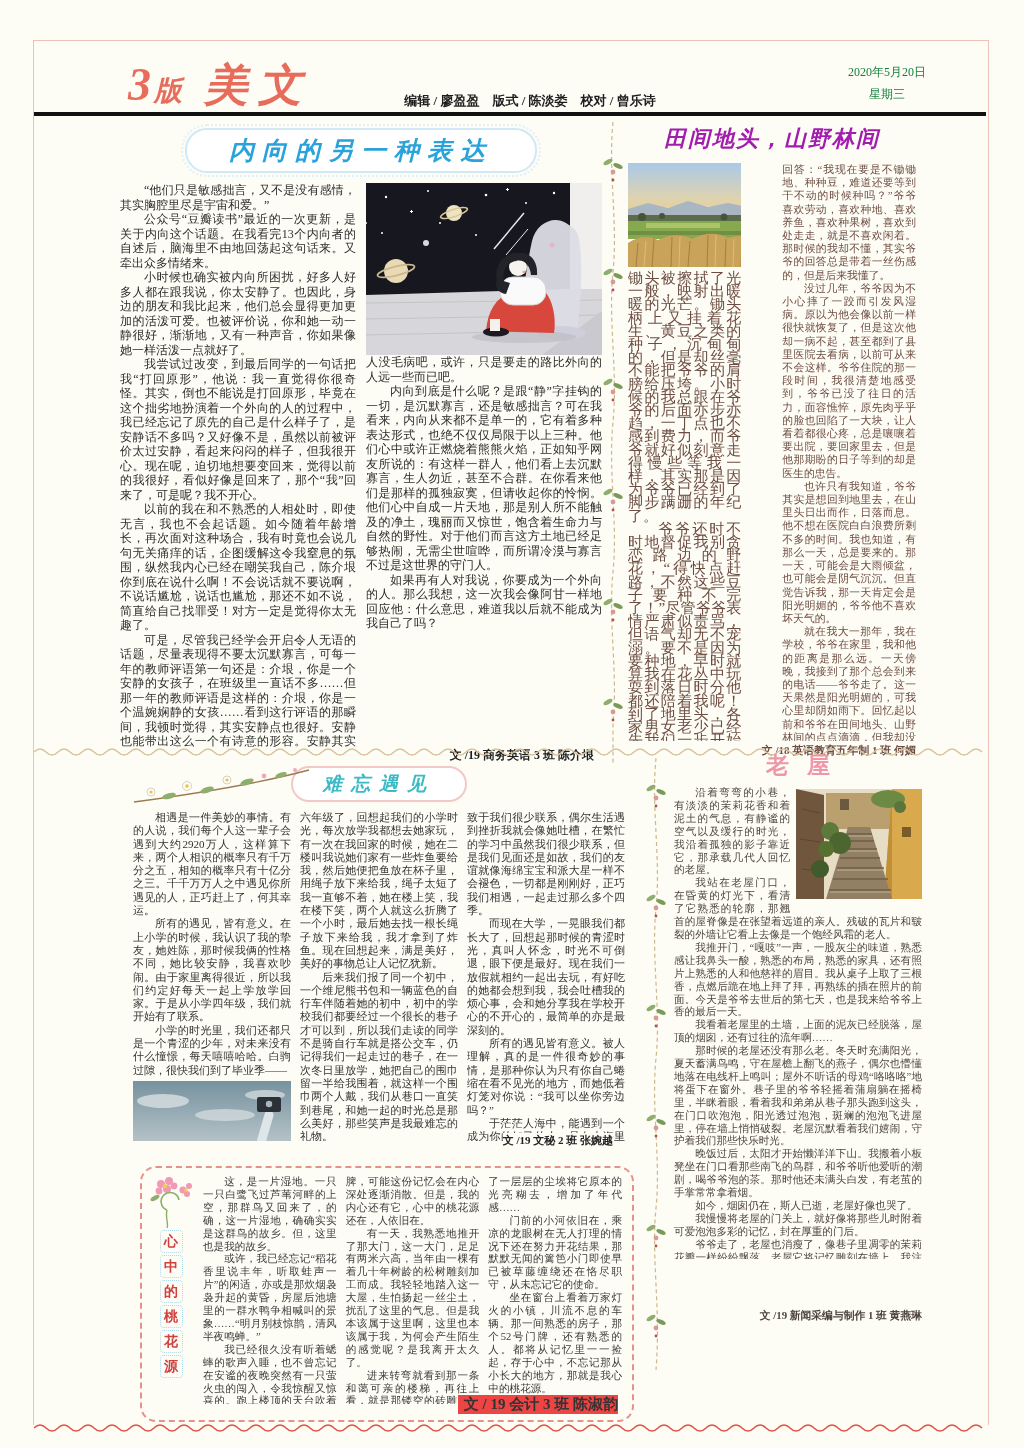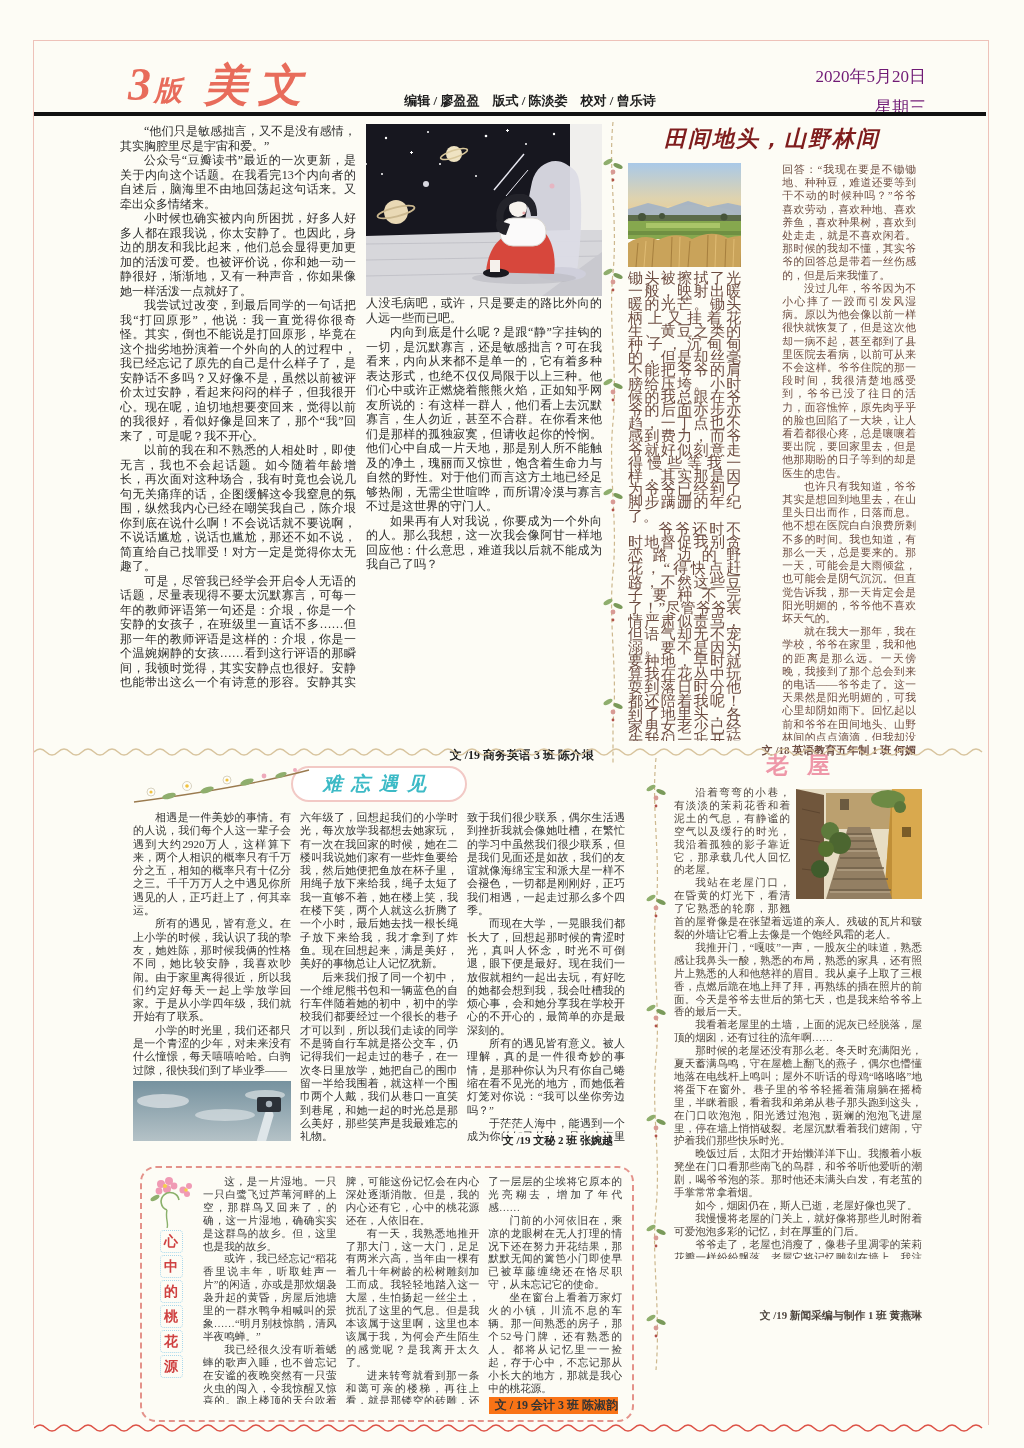--- a/index.html
+++ b/index.html
@@ -7,39 +7,39 @@
        font-family:"Liberation Serif","DejaVu Serif",serif;overflow:hidden;}
   .frame{position:absolute;left:33px;top:40px;width:954px;height:1384px;
          border:1px solid #eec2b9;border-bottom:none;pointer-events:none;}
   
   .masthead{position:absolute;left:128px;top:56px;color:#e86c5b;white-space:nowrap;}
   .ed-num{font-size:46px;font-weight:bold;font-style:italic;}
   .ed-ban{font-size:28px;font-weight:bold;font-style:italic;margin-left:3px;}
   .ed-sec{font-size:44px;font-weight:bold;font-style:italic;margin-left:22px;letter-spacing:10px;}
   .editors{position:absolute;left:250px;top:92px;width:560px;text-align:center;
            font-size:13px;font-weight:bold;color:#1d1d1d;}
-  .dateblock{position:absolute;right:98px;top:62px;text-align:right;font-size:17px;
-             color:#701a75;line-height:1.8;}
+  .dateblock{position:absolute;right:98px;top:62px;text-align:center;font-size:12px;
+             color:#15803d;line-height:1.8;}
   .black-rule{position:absolute;left:34px;top:112px;width:952px;height:4px;background:#111;}
   
   .para{margin:0;text-indent:2em;text-align:justify;}
   .para.flush{text-indent:0;}
   .byline{font-weight:bold;margin-top:41px;}
   
   .a1{position:absolute;left:120px;top:124px;width:482px;height:642px;}
   .a1-titlebox{width:348px;margin:4px auto 10px;padding:4px 0;text-align:center;
     border:2px solid #cfe9f6;border-radius:22px;position:relative;background:#fff;}
   .a1-titlebox::before{content:"";position:absolute;inset:-6px;border:2px dotted #e0f1fa;border-radius:26px;}
   .a1-title{font-size:25px;color:#2aa2da;font-weight:bold;font-style:italic;letter-spacing:8px;}
   .a1-cols{display:flex;gap:10px;}
   .a1 .col{width:236px;height:566px;overflow:hidden;font-size:12px;line-height:14.5px;color:#2c2c2c;}
   .a1-byline{position:absolute;right:8px;bottom:2px;font-size:12px;color:#1e1e1e;background:#fdfcf5;}
   
   .a2{position:absolute;left:628px;top:124px;width:288px;height:640px;color:#6d4c41;}
-  .a2-title{text-align:center;font-size:22px;color:#7f1d1d;font-weight:bold;font-style:italic;
+  .a2-title{text-align:center;font-size:22px;color:#a21caf;font-weight:bold;font-style:italic;
             letter-spacing:2px;margin-bottom:9px;}
   .a2-cols{display:flex;gap:9px;}
   .a2 .colA{width:128px;height:578px;overflow:hidden;font-size:15px;line-height:13.2px;}
   .a2 .colB{width:151px;height:578px;overflow:hidden;font-size:10.8px;line-height:13.2px;margin-left:32px;}
   .a2-byline{position:absolute;right:0;bottom:6px;font-size:11px;color:#6d4c41;background:#fdfcf5;}
   
   .a3{position:absolute;left:133px;top:766px;width:492px;height:396px;}
   .a3-titlebox{width:172px;margin:0 auto 9px;padding:3px 0;text-align:center;
     border:2px solid #f2c9c5;border-radius:18px;background:#fff;}
   .a3-title{font-size:19px;color:#3cbac6;font-weight:bold;font-style:italic;letter-spacing:9px;}
@@ -55,40 +55,43 @@
   .a4-photo{float:right;margin:2px 0 5px 6px;}
   .a4-byline{position:absolute;right:0;top:518px;font-size:10.8px;color:#4e453e;background:#fdfcf5;}
   
   .a5{position:absolute;left:140px;top:1166px;width:490px;height:252px;
       border:2px dashed #e4928a;border-radius:16px;background:#fdfcf5;}
   .a5-inner{display:flex;padding:8px 10px 8px 6px;gap:9px;height:100%;box-sizing:border-box;}
   .a5-strip{width:46px;flex:none;text-align:center;}
   .a5-char{width:21px;height:21px;margin:2px auto;border:1px dotted #a8d8ec;border-radius:4px;
            color:#cf4040;font-size:14px;font-weight:bold;line-height:21px;}
   .a5 .col{width:138px;height:228px;overflow:hidden;font-size:10.6px;line-height:12.9px;color:#3a3a3a;}
-  .a5-byline{position:absolute;right:14px;bottom:6px;font-size:12px;color:#333;background:#f97316;padding-left:6px;}
+  .a5-byline{position:absolute;right:14px;bottom:6px;font-size:15px;color:#333;background:#ef4444;padding-left:6px;}
   svg{display:block;}
   .absvg{position:absolute;}
 </style>
 </head>
 <body>
 
 <div class="frame"></div>
 
 <div class="masthead">
   <span class="ed-num">3</span><span class="ed-ban">版</span><span class="ed-sec">美文</span>
 </div>
 <div class="editors">编辑 / 廖盈盈　版式 / 陈淡娄　校对 / 曾乐诗</div>
 <div class="dateblock">
   <div>2020年5月20日</div>
   <div>星期三</div>
 </div>
 <div class="black-rule"></div>
 
 <div class="a1">
+  <div class="a1-titlebox">
+    <span class="a1-title">内向的另一种表达</span>
+  </div>
   <div class="a1-cols">
     <div class="col">
         <p class="para">“他们只是敏感拙言，又不是没有感情，其实胸腔里尽是宇宙和爱。”</p>
         <p class="para">公众号“豆瓣读书”最近的一次更新，是关于内向这个话题。在我看完13个内向者的自述后，脑海里不由地回荡起这句话来。又牵出众多情绪来。</p>
         <p class="para">小时候也确实被内向所困扰，好多人好多人都在跟我说，你太安静了。也因此，身边的朋友和我比起来，他们总会显得更加更加的活泼可爱。也被评价说，你和她一动一静很好，渐渐地，又有一种声音，你如果像她一样活泼一点就好了。</p>
         <p class="para">我尝试过改变，到最后同学的一句话把我“打回原形”，他说：我一直觉得你很奇怪。其实，倒也不能说是打回原形，毕竟在这个拙劣地扮演着一个外向的人的过程中，我已经忘记了原先的自己是什么样子了，是安静话不多吗？又好像不是，虽然以前被评价太过安静，看起来闷闷的样子，但我很开心。现在呢，迫切地想要变回来，觉得以前的我很好，看似好像是回来了，那个“我”回来了，可是呢？我不开心。</p>
         <p class="para">以前的我在和不熟悉的人相处时，即使无言，我也不会起话题。如今随着年龄增长，再次面对这种场合，我有时竟也会说几句无关痛痒的话，企图缓解这令我窒息的氛围，纵然我内心已经在嘲笑我自己，陈介垠你到底在说什么啊！不会说话就不要说啊，不说话尴尬，说话也尴尬，那还不如不说，简直给自己找罪受！对方一定是觉得你太无趣了。</p>
         <p class="para">可是，尽管我已经学会开启令人无语的话题，尽量表现得不要太沉默寡言，可每一年的教师评语第一句还是：介垠，你是一个安静的女孩子，在班级里一直话不多……但那一年的教师评语是这样的：介垠，你是一个温婉娴静的女孩……看到这行评语的那瞬间，我顿时觉得，其实安静点也很好。安静也能带出这么一个有诗意的形容。安静其实也是分很多种的吧。</p>
       </div>
     <div class="col">

